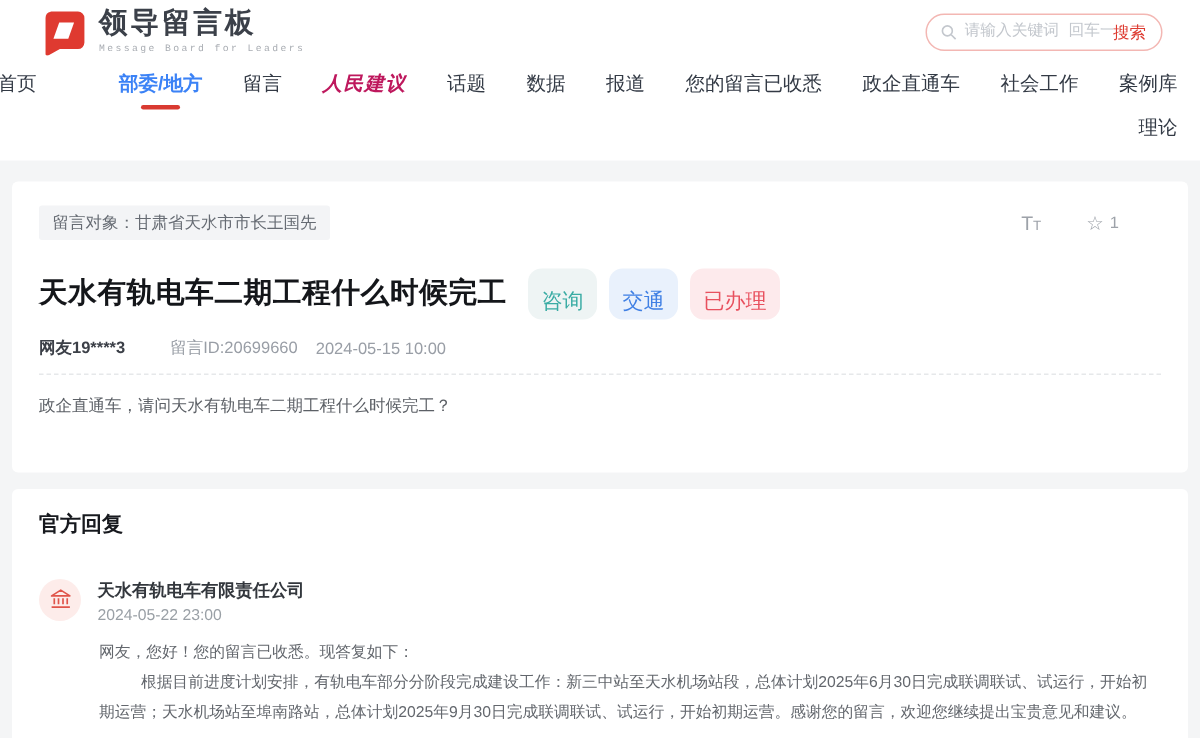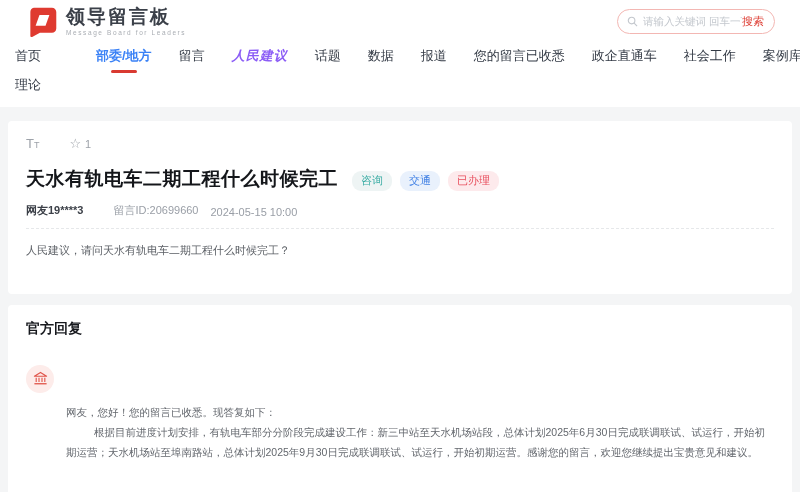--- a/index.html
+++ b/index.html
@@ -4,21 +4,21 @@
 <style>
   * { margin:0; padding:0; box-sizing:border-box; }
   html,body { width:800px; height:492px; }
   body {
     font-family:"Liberation Sans","DejaVu Sans",sans-serif;
     background:#f4f5f6; color:#333; overflow:hidden;
   }
   
   .topbar {
     height:42px; background:#fff; display:flex; align-items:center;
-    justify-content:space-between; padding:0 25px 0 27px;
+    justify-content:space-between; padding:0 25px 0 27px;font-family:Liberation Mono, monospace;
   }
   .logo { display:flex; align-items:center; gap:8px; cursor:pointer; }
   .logo-icon { width:31px; height:31px; display:block; }
   .logo-title { font-size:19px; font-weight:bold; color:#3b4049; letter-spacing:2px; line-height:1; }
   .logo-sub { font-size:6.5px; color:#a9adb3; letter-spacing:1.6px; margin-top:3px; }
   .search {
     display:flex; align-items:center; width:158px; height:25px;
     border:1px solid #f3b7b3; border-radius:13px; padding:0 10px 0 9px; background:#fff;
   }
   .search svg { flex:0 0 auto; }
@@ -26,49 +26,49 @@
     flex:1; border:none; outline:none; font-size:10.5px; color:#555;
     margin-left:5px; min-width:0; font-family:inherit; background:transparent;
   }
   .search input::placeholder { color:#c3c7cd; }
   .search button {
     border:none; background:none; color:#dd3a30; font-size:11px; cursor:pointer;
     font-family:inherit; padding:0; flex:0 0 auto;
   }
   
   .nav { background:#fff; padding:4px 15px 12px; }
-  .nav-row { display:flex; align-items:center; gap:27px; }
+  .nav-row { display:flex; align-items:center; gap:27px;justify-content:flex-end; }
   .nav-row + .nav-row { margin-top:9px; }
   .nav-item {
     font-size:13px; color:#333a45; text-decoration:none; cursor:pointer;
     position:relative; white-space:nowrap; line-height:20px;
   }
   .nav-item.active { color:#3b82f6; font-weight:bold;margin-left:28px; }
   .nav-item.active .underline {
     position:absolute; left:50%; transform:translateX(-50%); bottom:-7px;
     width:26px; height:3px; border-radius:2px; background:#d93a31;
   }
-  .nav-item.special { color:#8b5cf6; font-weight:bold; font-style:italic; letter-spacing:1px; }
+  .nav-item.special { color:#be185d; font-weight:bold; font-style:italic; letter-spacing:1px; }
   
   .content { padding:14px 8px 0; }
   .card { background:#fff; border-radius:4px; padding:16px 18px 34px; }
   .card + .card { margin-top:11px; }
   .card-top { display:flex; align-items:center; justify-content:space-between; }
   .target-badge {
     background:#f3f4f6; color:#666b73; font-size:11px; padding:4px 9px; border-radius:2px;
   }
   .tools { display:flex; align-items:center; gap:30px; margin-right:28px; color:#9da2a9;justify-content:center; }
   .font-tool { font-size:13px; cursor:pointer; line-height:1; }
   .font-tool small { font-size:9px; }
   .star { display:flex; align-items:center; gap:4px; font-size:11px; cursor:pointer; }
   .star-glyph { font-size:13px; line-height:1; }
   .title-row { display:flex; align-items:center; margin-top:16px; }
   .title-row h1 { font-size:19px; color:#14161a; font-weight:bold; letter-spacing:0.5px; }
   .tags { display:flex; align-items:center; gap:8px; margin-left:14px; padding-top:3px; }
-  .tag { font-size:11px; padding:2px 9px 3px; border-radius:9px; white-space:nowrap; }
+  .tag { font-size:14px; padding:13px 9px 3px; border-radius:9px; white-space:nowrap; }
   .meta-row { display:flex; align-items:flex-end; margin-top:11px; font-size:11px; color:#999ea6; }
   .meta-author { color:#3c4048; font-weight:bold; margin-right:30px; }
   .meta-id { margin-right:12px; }
   .divider { border-top:1px dashed #e6e8ea; margin-top:10px; }
   .msg-content { margin-top:13px; font-size:11px; color:#5c6066; line-height:1.6; }
   
   .reply-card { padding:15px 18px 40px; }
   .reply-title { font-size:14px; font-weight:bold; color:#17191e; }
   .reply-item { margin-top:27px; }
   .reply-head { display:flex; align-items:flex-start; gap:11px; }
@@ -121,20 +121,21 @@
   </div>
   <div class="nav-row">
     <a class="nav-item">理论</a>
   </div>
 </nav>
 
 <main class="content">
 
   <section class="card">
     <div class="card-top">
+      <span class="target-badge">留言对象：甘肃省天水市市长王国先</span>
       <div class="tools">
         <span class="font-tool">T<small>T</small></span>
         <span class="star">
           <span class="star-glyph">☆</span>
           <span>1</span>
         </span>
       </div>
     </div>
 
     <div class="title-row">
@@ -147,39 +148,41 @@
     </div>
 
     <div class="meta-row">
       <span class="meta-author">网友19****3</span>
       <span class="meta-id">留言ID:20699660</span>
       <span>2024-05-15 10:00</span>
     </div>
 
     <div class="divider"></div>
 
-    <p class="msg-content">人民建议，请问天水有轨电车二期工程什么时候完工？</p>
+    <p class="msg-content">政企直通车，请问天水有轨电车二期工程什么时候完工？</p>
   </section>
 
   <section class="card reply-card">
     <h2 class="reply-title">官方回复</h2>
 
     <div class="reply-item">
       <div class="reply-head">
         <span class="avatar">
           <svg width="15" height="15" viewBox="0 0 16 16">
             <path d="M8 1.5 L14.5 5.6 H1.5 Z" fill="none" stroke="#e0544a" stroke-width="1.2" stroke-linejoin="round"></path>
             <line x1="3.4" y1="7.3" x2="3.4" y2="11.6" stroke="#e0544a" stroke-width="1.2"></line>
             <line x1="6.4" y1="7.3" x2="6.4" y2="11.6" stroke="#e0544a" stroke-width="1.2"></line>
             <line x1="9.6" y1="7.3" x2="9.6" y2="11.6" stroke="#e0544a" stroke-width="1.2"></line>
             <line x1="12.6" y1="7.3" x2="12.6" y2="11.6" stroke="#e0544a" stroke-width="1.2"></line>
             <line x1="1.5" y1="13.6" x2="14.5" y2="13.6" stroke="#e0544a" stroke-width="1.4"></line>
           </svg>
         </span>
         <div>
+          <div class="org-name">天水有轨电车有限责任公司</div>
+          <div class="reply-date">2024-05-22 23:00</div>
         </div>
       </div>
       <div class="reply-body">
         <p>网友，您好！您的留言已收悉。现答复如下：</p>
         <p class="indent">根据目前进度计划安排，有轨电车部分分阶段完成建设工作：新三中站至天水机场站段，总体计划2025年6月30日完成联调联试、试运行，开始初期运营；天水机场站至埠南路站，总体计划2025年9月30日完成联调联试、试运行，开始初期运营。感谢您的留言，欢迎您继续提出宝贵意见和建议。</p>
       </div>
     </div>
   </section>
 
 </main>

